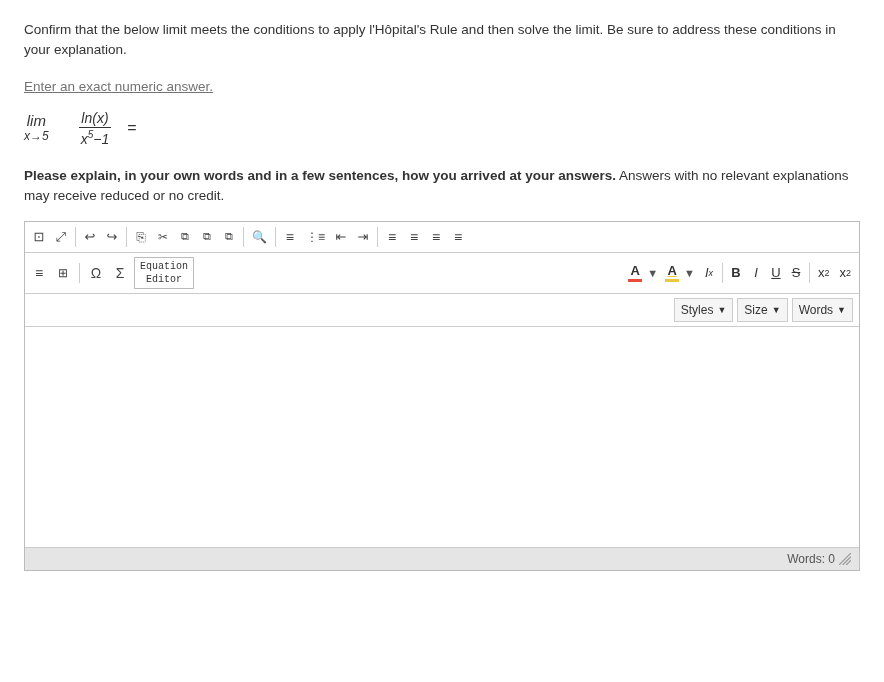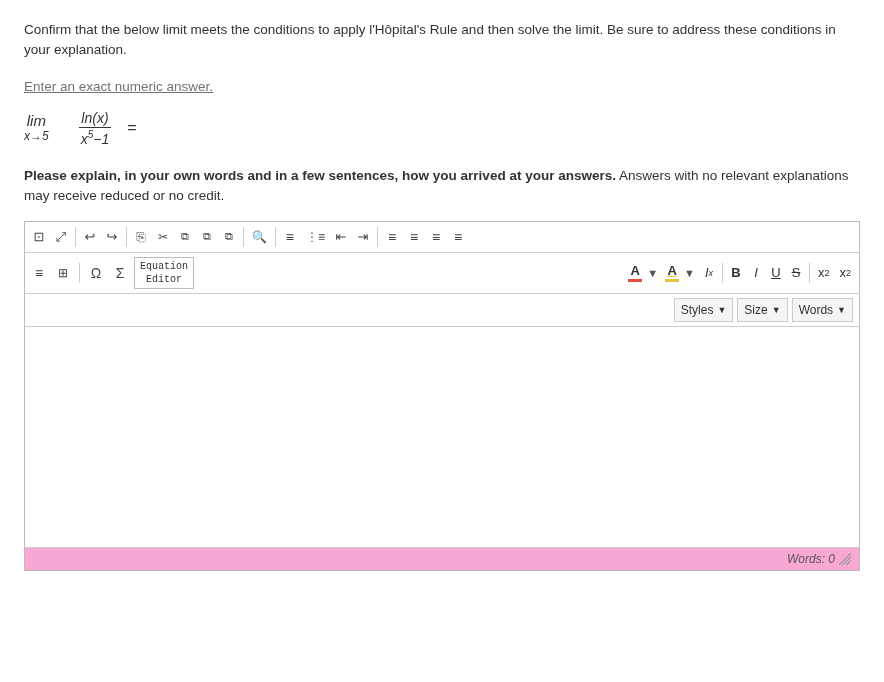--- a/index.html
+++ b/index.html
@@ -175,22 +175,21 @@
       position: relative;
     }
     .editor-footer {
       border-top: 1px solid #ccc;
       padding: 4px 8px;
       display: flex;
       justify-content: flex-end;
       align-items: center;
       font-size: 12px;
       color: #555;
-      background: #f9a8d4;
-      font-style: italic;
+      background: #e5e5e5;
     }
     .resize-handle {
       width: 12px;
       height: 12px;
       margin-left: 4px;
       cursor: se-resize;
     }
     .a-color-btn {
       position: relative;
       display: inline-flex;

